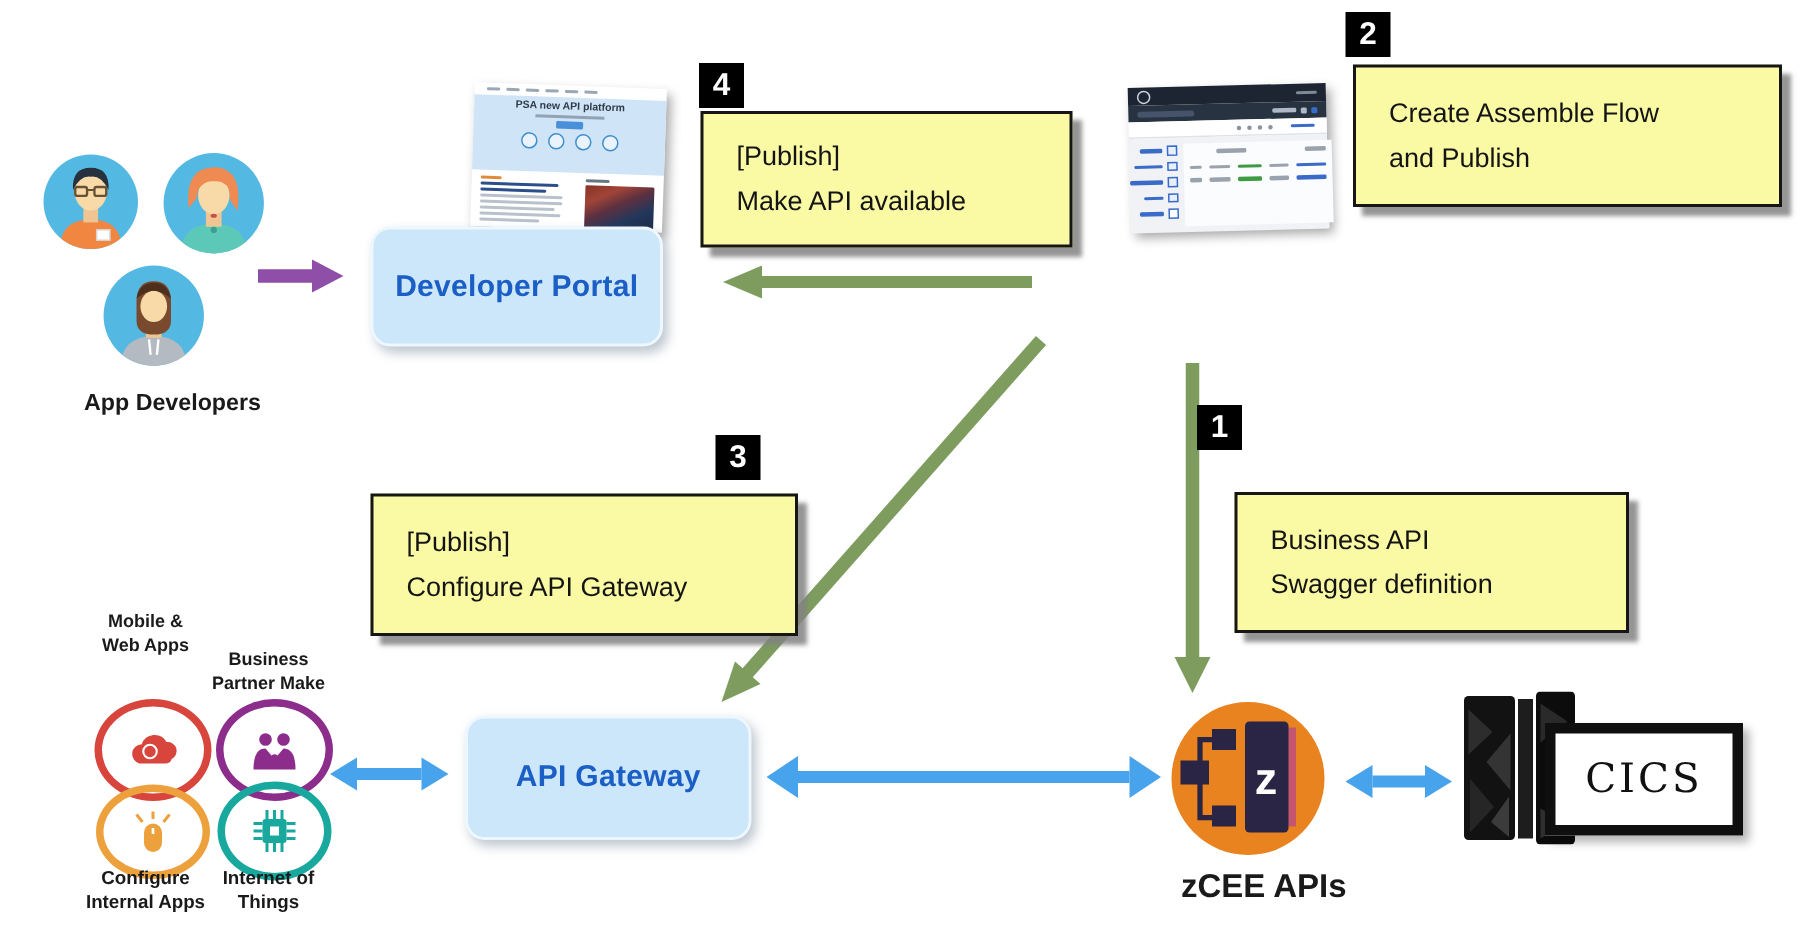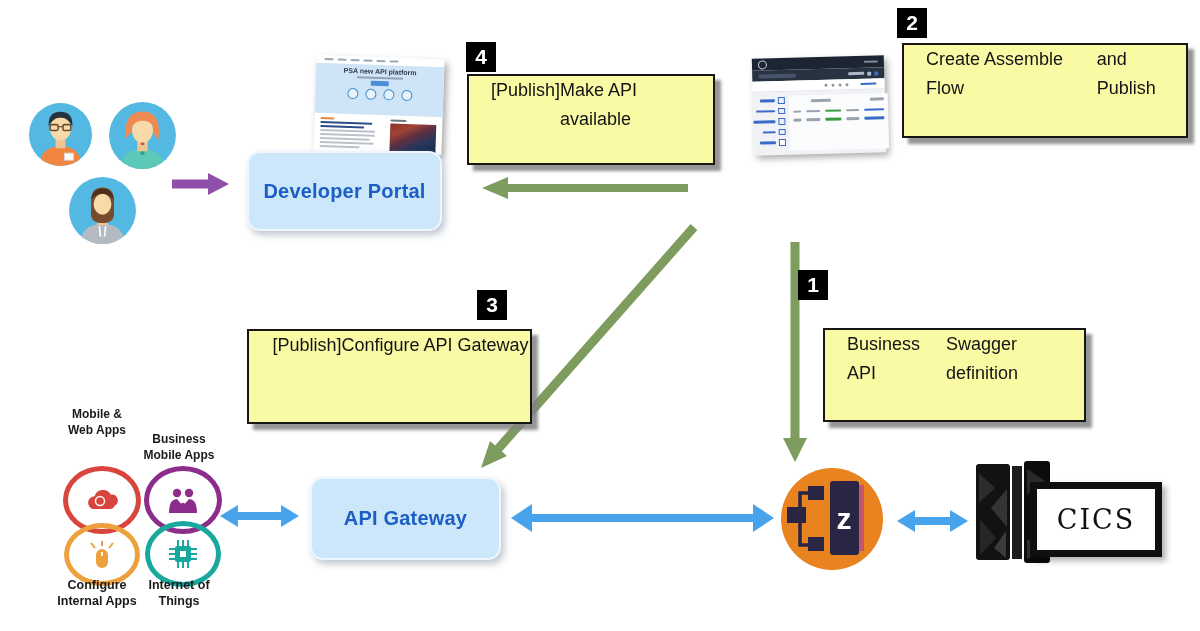--- a/index.html
+++ b/index.html
@@ -9,21 +9,21 @@
 
   
   .bluebox{position:absolute;background:#cde7fa;border:2px solid #eef7ff;border-radius:13px;
            box-shadow:3px 4px 7px rgba(110,130,150,.45);
            display:flex;align-items:center;justify-content:center;
            font-weight:bold;color:#1a5ec6;font-size:20px;letter-spacing:.2px;}
 
   
   .note{position:absolute;background:#fafaa5;border:2px solid #161616;
         box-shadow:6px 6px 3px rgba(130,130,130,.85);
-        display:flex;flex-direction:row;justify-content:center;
+        display:flex;flex-direction:column;justify-content:center;
         padding-left:22px;font-size:18px;color:#141414;line-height:1.62;}
   .note span{display:block;}
 
   
   .stepnum{position:absolute;width:30px;height:30px;background:#000;color:#fff;
            font-weight:bold;font-size:21px;display:flex;align-items:center;justify-content:center;}
 
   
   .lbl{position:absolute;font-weight:bold;color:#1a1a1a;text-align:center;}
   .lbl span{display:block;}
@@ -257,20 +257,23 @@
       <path d="M12,66 Q12,46 33,46 Q54,46 54,66 Z" fill="#B4BAC2"></path>
       <rect x="28" y="35" width="10" height="12" fill="#EFC693"></rect>
       <path d="M22,24 Q22,11 33,11 Q44,11 44,24 L44,36 Q44,45 33,45 Q22,45 22,36 Z" fill="#7A4A2E"></path>
       <ellipse cx="33" cy="27" rx="8.5" ry="10" fill="#F8D9A8"></ellipse>
       <path d="M24,30 Q24,41 33,41 Q42,41 42,30 L42,34 Q42,44 33,44 Q24,44 24,34 Z" fill="#7A4A2E"></path>
       <path d="M22,22 Q24,12 33,12 Q42,12 44,22 Q38,17 33,17 Q28,17 22,22 Z" fill="#4e2f1c"></path>
       <line x1="30" y1="48" x2="31" y2="58" stroke="#fff" stroke-width="1.5"></line>
       <line x1="36" y1="48" x2="35" y2="58" stroke="#fff" stroke-width="1.5"></line>
     </g>
   </svg>
+  <div class="lbl" style="left:30px;top:260px;width:170px;font-size:15.5px;">
+      <span>App Developers</span>
+    </div>
 
   <div class="bluebox" style="left:247px;top:151px;width:191px;height:76px;">
       <span>Developer Portal</span>
     </div>
 
 
   <div class="bluebox" style="left:310px;top:477px;width:187px;height:79px;">
       <span>API Gateway</span>
     </div>
 
@@ -305,21 +308,21 @@
     <span>Business API</span>
     <span>Swagger definition</span>
   </div>
 
   <div class="lbl" style="left:50px;top:407px;width:94px;font-size:12px;line-height:1.3;">
     <span>Mobile &amp;</span>
       <span>Web Apps</span>
   </div>
   <div class="lbl" style="left:133px;top:432px;width:92px;font-size:12px;line-height:1.3;">
     <span>Business</span>
-      <span>Mobile Apps</span>
+      <span>Partner Make</span>
   </div>
 
   <div class="ring" style="left:63px;top:466px;width:68px;height:58px;border:5px solid #D8453C;">
     <svg width="38" height="28" viewBox="0 0 38 28">
       <path d="M10,23 a6.5,6.5 0 0 1 1.5,-12.8 a9,9 0 0 1 16.5,-1.5 a6,6 0 0 1 3.5,11.3 q-1,3 -4.5,3 Z" fill="#D8453C"></path>
       <circle cx="17" cy="15" r="4.5" fill="#D8453C" stroke="#fff" stroke-width="1.4"></circle>
     </svg>
   </div>
   <div class="ring" style="left:144px;top:466px;width:68px;height:58px;border:5px solid #8C2D8C;">
     <svg width="36" height="28" viewBox="0 0 36 28">
@@ -371,20 +374,23 @@
   <svg class="abs" style="left:780px;top:466px;" width="104" height="106" viewBox="0 0 104 106">
     <circle cx="52" cy="53" r="51" fill="#E8831F"></circle>
     <path d="M34,27 H20 V79 H34" fill="none" stroke="#2A2545" stroke-width="3.5"></path>
     <rect x="28" y="20" width="16" height="14" fill="#2A2545"></rect>
     <rect x="7" y="41" width="19" height="16" fill="#2A2545"></rect>
     <rect x="28" y="71" width="16" height="14" fill="#2A2545"></rect>
     <rect x="78" y="19" width="6" height="66" fill="#C4566D"></rect>
     <rect x="50" y="15" width="29" height="74" rx="3" fill="#2A2545"></rect>
     <text x="64" y="63" text-anchor="middle" font-family="Liberation Sans, sans-serif" font-size="30" font-weight="bold" fill="#ffffff">z</text>
   </svg>
+  <div class="lbl" style="left:770px;top:578px;width:145px;font-size:22px;">
+      <span>zCEE APIs</span>
+    </div>
 
   <svg class="abs" style="left:976px;top:461px;" width="76" height="102" viewBox="0 0 76 102">
     <rect x="0" y="3" width="34" height="96" rx="3" fill="#121212"></rect>
     <polygon points="3,12 19,27 3,42" fill="#2d2d2d"></polygon>
     <polygon points="31,28 15,47 31,66" fill="#343434"></polygon>
     <polygon points="4,58 20,77 4,94" fill="#262626"></polygon>
     <polygon points="30,70 18,87 30,97" fill="#3b3b3b"></polygon>
     <rect x="36" y="5" width="10" height="93" fill="#1d1d1d"></rect>
     <rect x="48" y="0" width="26" height="102" rx="3" fill="#0c0c0c"></rect>
     <polygon points="51,8 69,20 51,34" fill="#2a2a2a"></polygon>

